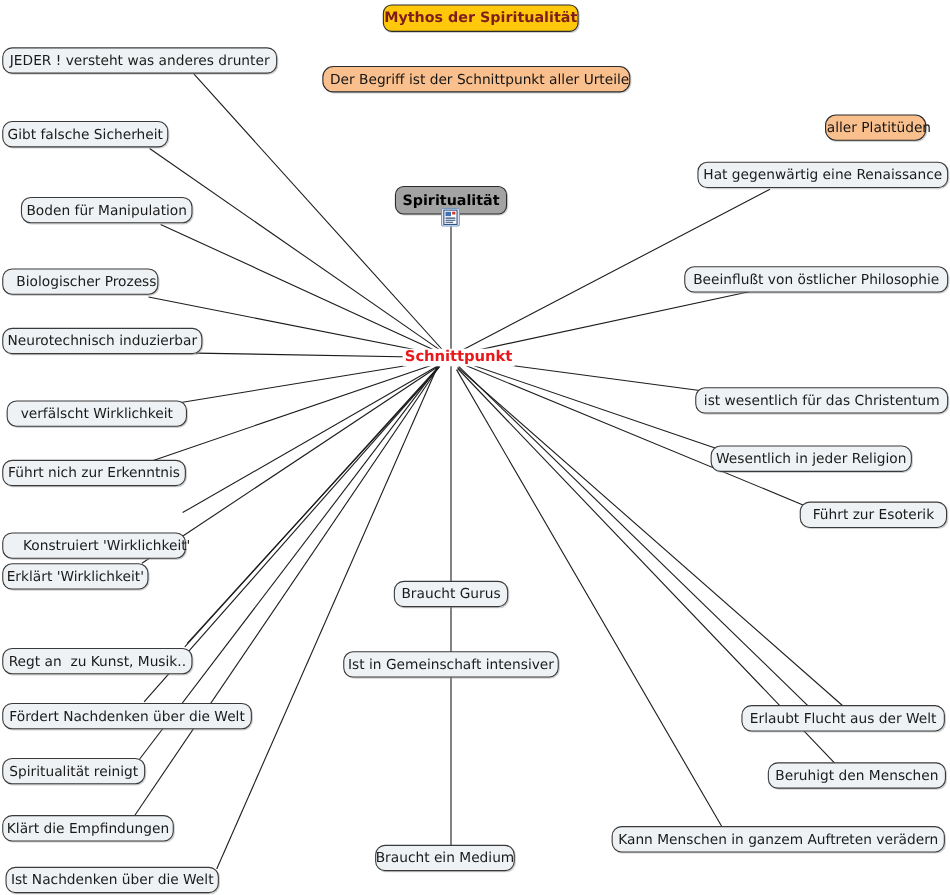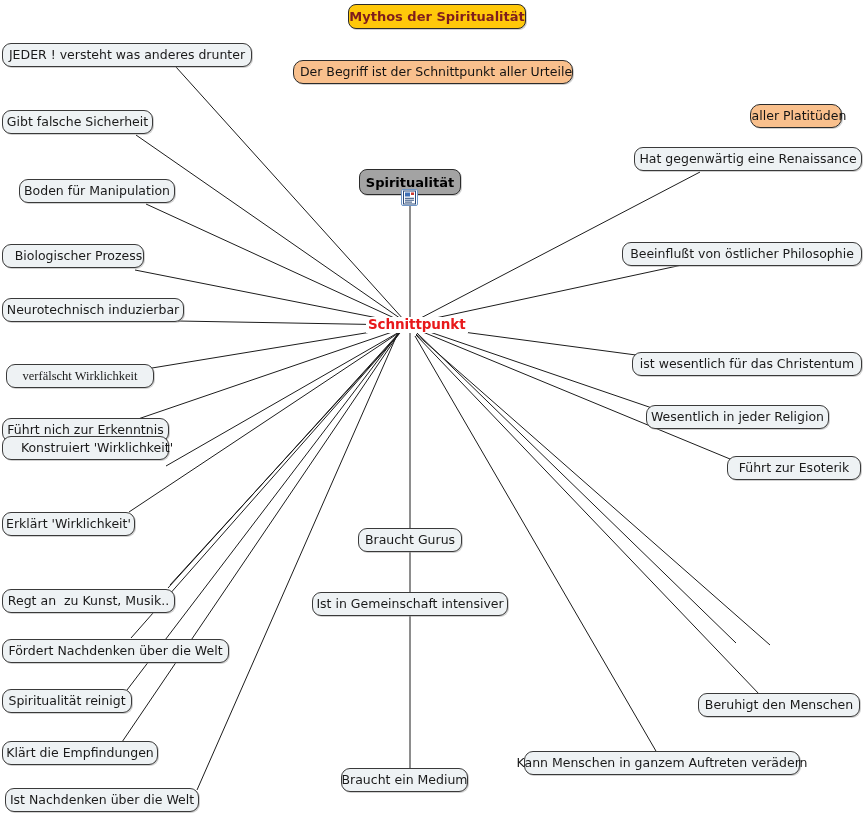--- a/index.html
+++ b/index.html
@@ -148,35 +148,36 @@
     </svg>
   </span>
 
   <div class="hub-label" style="left:366px; top:317px;">Schnittpunkt</div>
 
   <div class="node" style="left:2px; top:43px; width:250px;">JEDER ! versteht was anderes drunter</div>
   <div class="node" style="left:2px; top:110px; width:151px;">Gibt falsche Sicherheit</div>
   <div class="node" style="left:2px; top:179px; width:156px;margin-left:17px;">Boden für Manipulation</div>
   <div class="node" style="left:2px; top:244px; width:142px;padding-left:20px;">Biologischer Prozess</div>
   <div class="node" style="left:2px; top:298px; width:182px;">Neurotechnisch induzierbar</div>
-  <div class="node" style="left:6px; top:364px; width:148px;font-family:Liberation Serif, serif;">verfälscht Wirklichkeit</div>
+  <div class="node" style="left:6px; top:364px; width:164px;">verfälscht Wirklichkeit</div>
   <div class="node" style="left:2px; top:418px; width:167px;">Führt nich zur Erkenntnis</div>
-  <div class="node" style="left:2px; top:436px; width:167px;padding-left:32px;">Konstruiert 'Wirklichkeit'</div>
+  <div class="node" style="left:2px; top:484px; width:167px;padding-left:32px;">Konstruiert 'Wirklichkeit'</div>
   <div class="node" style="left:2px; top:512px; width:133px;">Erklärt 'Wirklichkeit'</div>
   <div class="node" style="left:2px; top:589px; width:173px;">Regt an  zu Kunst, Musik..</div>
   <div class="node" style="left:2px; top:639px; width:227px;">Fördert Nachdenken über die Welt</div>
   <div class="node" style="left:2px; top:689px; width:130px;">Spiritualität reinigt</div>
   <div class="node" style="left:2px; top:741px; width:156px;">Klärt die Empfindungen</div>
   <div class="node" style="left:5px; top:788px; width:194px;">Ist Nachdenken über die Welt</div>
 
   <div class="node" style="left:634px; top:147px; width:228px;">Hat gegenwärtig eine Renaissance</div>
   <div class="node" style="left:622px; top:242px; width:240px;">Beeinflußt von östlicher Philosophie</div>
   <div class="node" style="left:632px; top:352px; width:230px;">ist wesentlich für das Christentum</div>
   <div class="node" style="left:646px; top:405px; width:183px;">Wesentlich in jeder Religion</div>
   <div class="node" style="left:727px; top:456px; width:134px;">Führt zur Esoterik</div>
+  <div class="node" style="left:674px; top:641px; width:185px;">Erlaubt Flucht aus der Welt</div>
   <div class="node" style="left:698px; top:693px; width:162px;">Beruhigt den Menschen</div>
-  <div class="node" style="left:524px; top:751px; width:276px;">Kann Menschen in ganzem Auftreten verädern</div>
+  <div class="node" style="left:556px; top:751px; width:303px;">Kann Menschen in ganzem Auftreten verädern</div>
 
   <div class="node" style="left:358px; top:528px; width:104px;">Braucht Gurus</div>
   <div class="node" style="left:312px; top:592px; width:196px;">Ist in Gemeinschaft intensiver</div>
   <div class="node" style="left:341px; top:768px; width:127px;">Braucht ein Medium</div>
 
 </div>
 
 </body></html>

